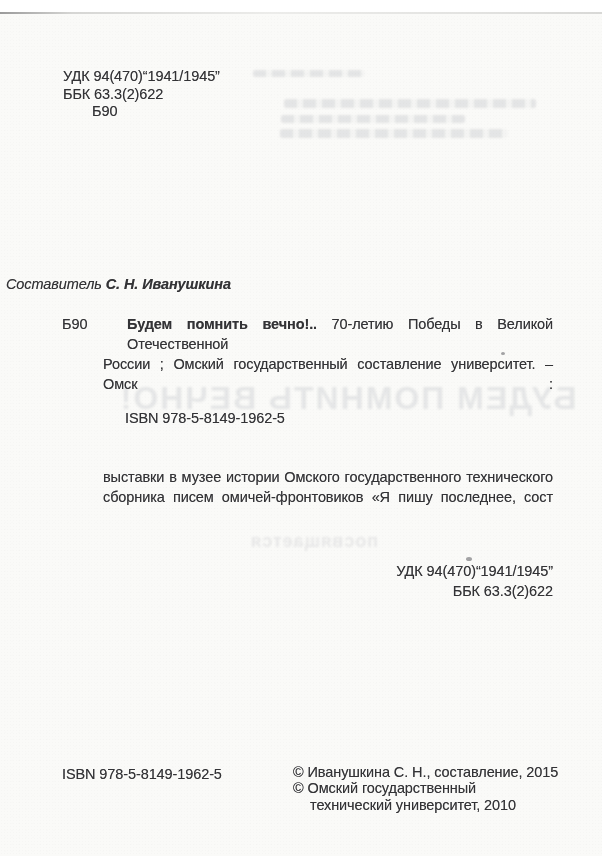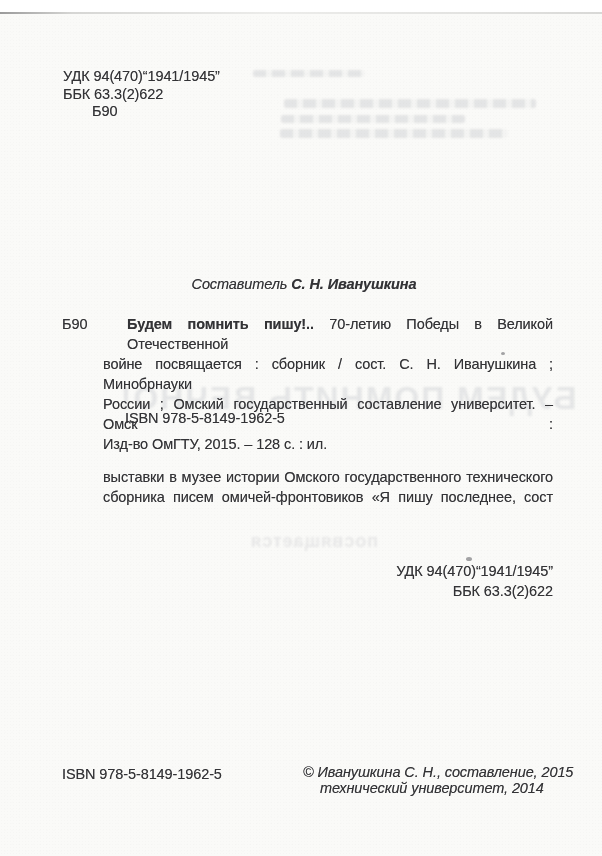--- a/index.html
+++ b/index.html
@@ -52,37 +52,37 @@
     position:absolute;height:8px;border-radius:2px;
     background:repeating-linear-gradient(90deg,
       rgba(112,114,128,0.15) 0 13px, rgba(112,114,128,0.04) 13px 19px);
     filter:blur(1.2px);
   }
 
   
   .top-codes{left:63px;top:56px;line-height:17.5px;}
   .top-codes .sign{padding-left:29px;}
 
-  .compiler{left:6px;top:263px;width:596px;text-align:center;line-height:19px;}
+  .compiler{left:6px;top:263px;width:596px;text-align:left;line-height:19px;}
 
   .catalog-sign{left:62px;top:302px;line-height:20px;}
   .catalog{left:103px;top:302px;width:450px;}
   .isbn-mid{left:125px;top:398px;}
 
   .abstract{left:103px;top:455px;width:450px;}
 
   .jline{line-height:20px;text-align:left;}
   .just{text-align:justify;text-align-last:justify;}
   .catfirst{padding-left:24px;}
   .abstract .jline.first{padding-left:15px;}
 
   .bottom-codes{right:49px;top:550px;text-align:right;line-height:19.5px;}
 
   .footer-isbn{left:62px;top:754px;}
-  .footer-copy{left:303px;top:752px;line-height:16.4px;font-style:italic;}
+  .footer-copy{left:293px;top:752px;line-height:16.4px;}
   .footer-copy .cont{padding-left:17px;}
 </style>
 </head>
 <body>
 
 <div class="sheet">
 
   <div class="scan-top-edge"></div>
 
   <div class="smudge" style="left:253px;top:58px;width:112px;height:7px;"></div>
@@ -99,43 +99,42 @@
   </div>
 
   <div class="abs txt compiler">
     <span class="it">Составитель</span>
     <span class="it b">С. Н. Иванушкина</span>
   </div>
 
   <div class="abs txt catalog-sign">Б90</div>
   <div class="abs txt catalog">
     <div class="jline just catfirst">
-      <span class="b">Будем помнить пишу!..</span>
+      <span class="b">Будем помнить вечно!..</span>
       <span>70-летию Победы в Великой Отечественной</span>
     </div>
-  <div class="jline just first">войне посвящается : сборник / сост. С. Н. Иванушкина ; Минобрнауки</div>
       <div class="jline just">России ; Омский государственный составление университет. – Омск :</div>
-      <div class="jline">Изд-во ОмГТУ, 2015. – 128 с. : ил.</div>
     </div>
 
   <div class="abs txt isbn-mid">ISBN 978-5-8149-1962-5</div>
 
   <div class="abs txt abstract">
       <div class="jline just">выставки в музее истории Омского государственного технического</div>
       <div class="jline just">сборника писем омичей-фронтовиков «Я пишу последнее, сост</div>
     </div>
 
   <div class="abs txt bottom-codes">
     <div>УДК 94(470)“1941/1945”</div>
     <div>ББК 63.3(2)622</div>
   </div>
 
   <div class="abs txt footer-isbn">ISBN 978-5-8149-1962-5</div>
   <div class="abs txt footer-copy">
     <div>© Иванушкина С. Н., составление, 2015</div>
-    <div class="cont">технический университет, 2014</div>
+    <div>© Омский государственный</div>
+    <div class="cont">технический университет, 2010</div>
   </div>
 
   <div class="speck" style="left:501px;top:340px;width:4px;height:3px;"></div>
   <div class="speck" style="left:466px;top:545px;width:6px;height:4px;"></div>
 
   <div class="scan-bottom-shade"></div>
 </div>
 
 </body></html>

